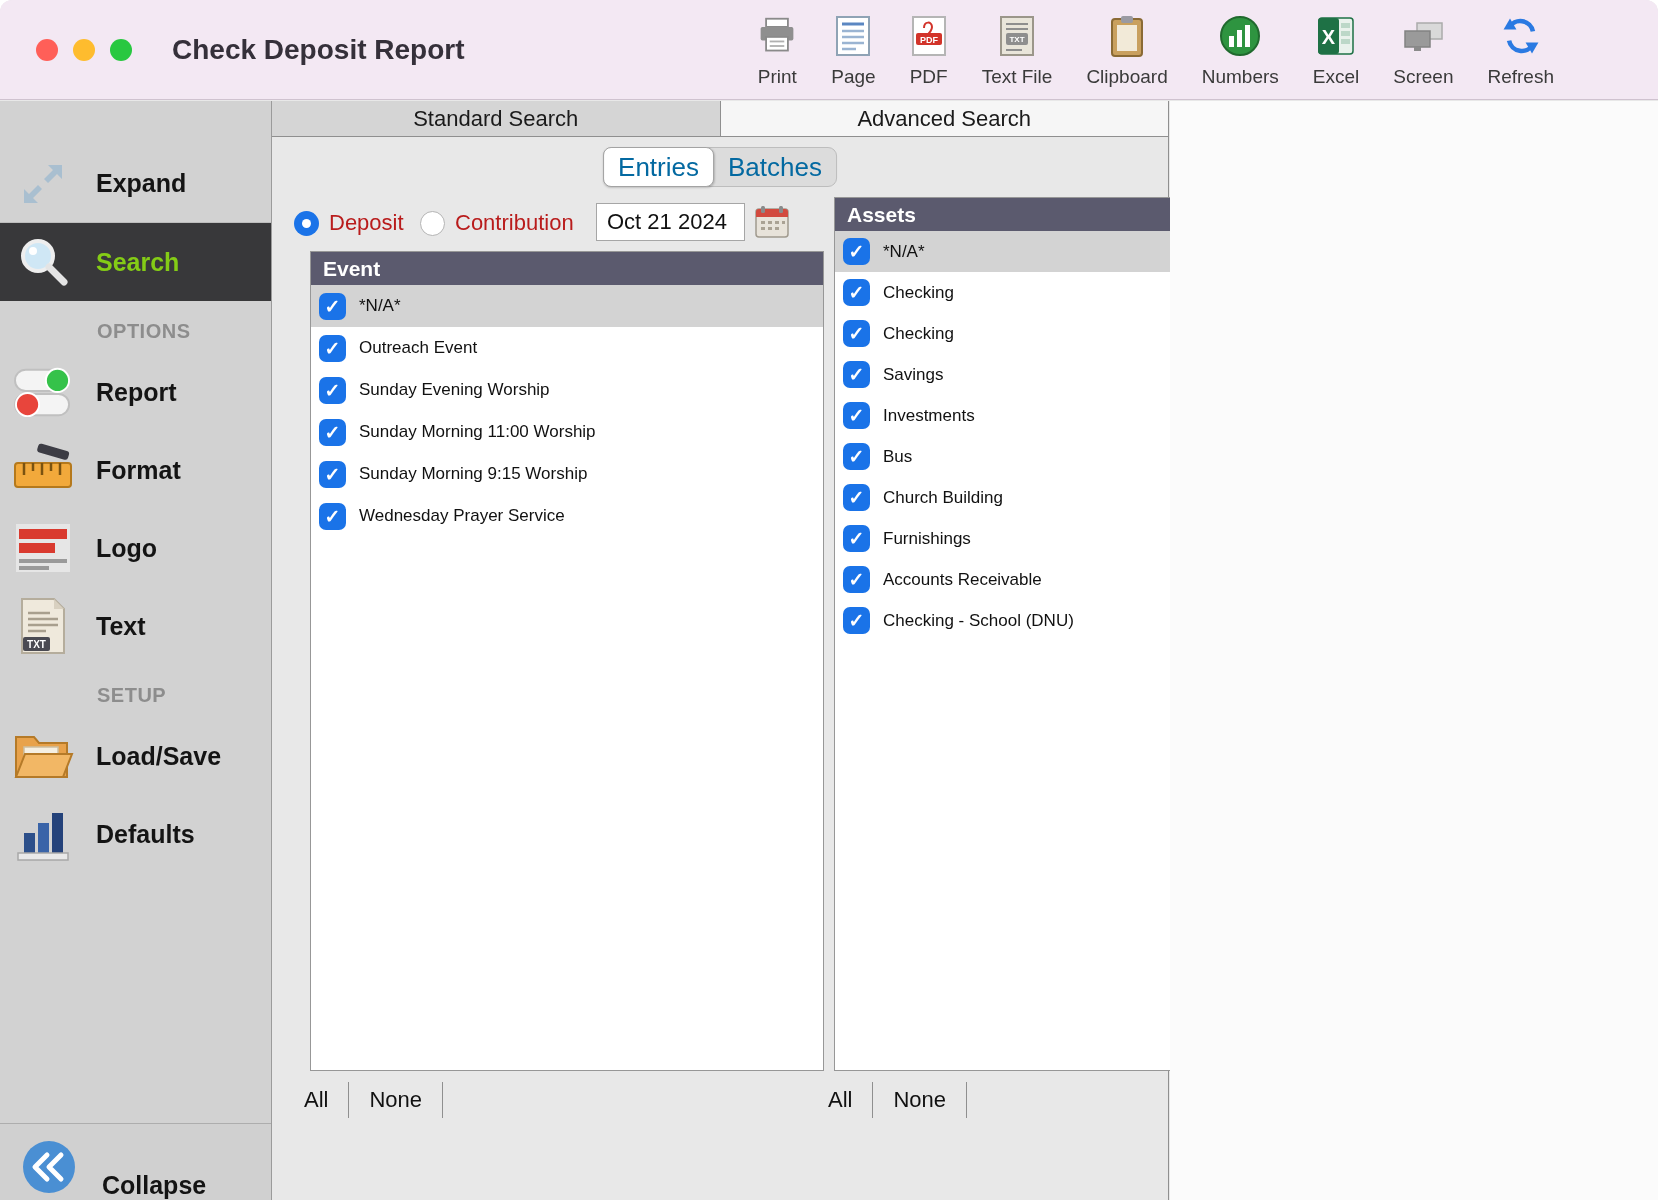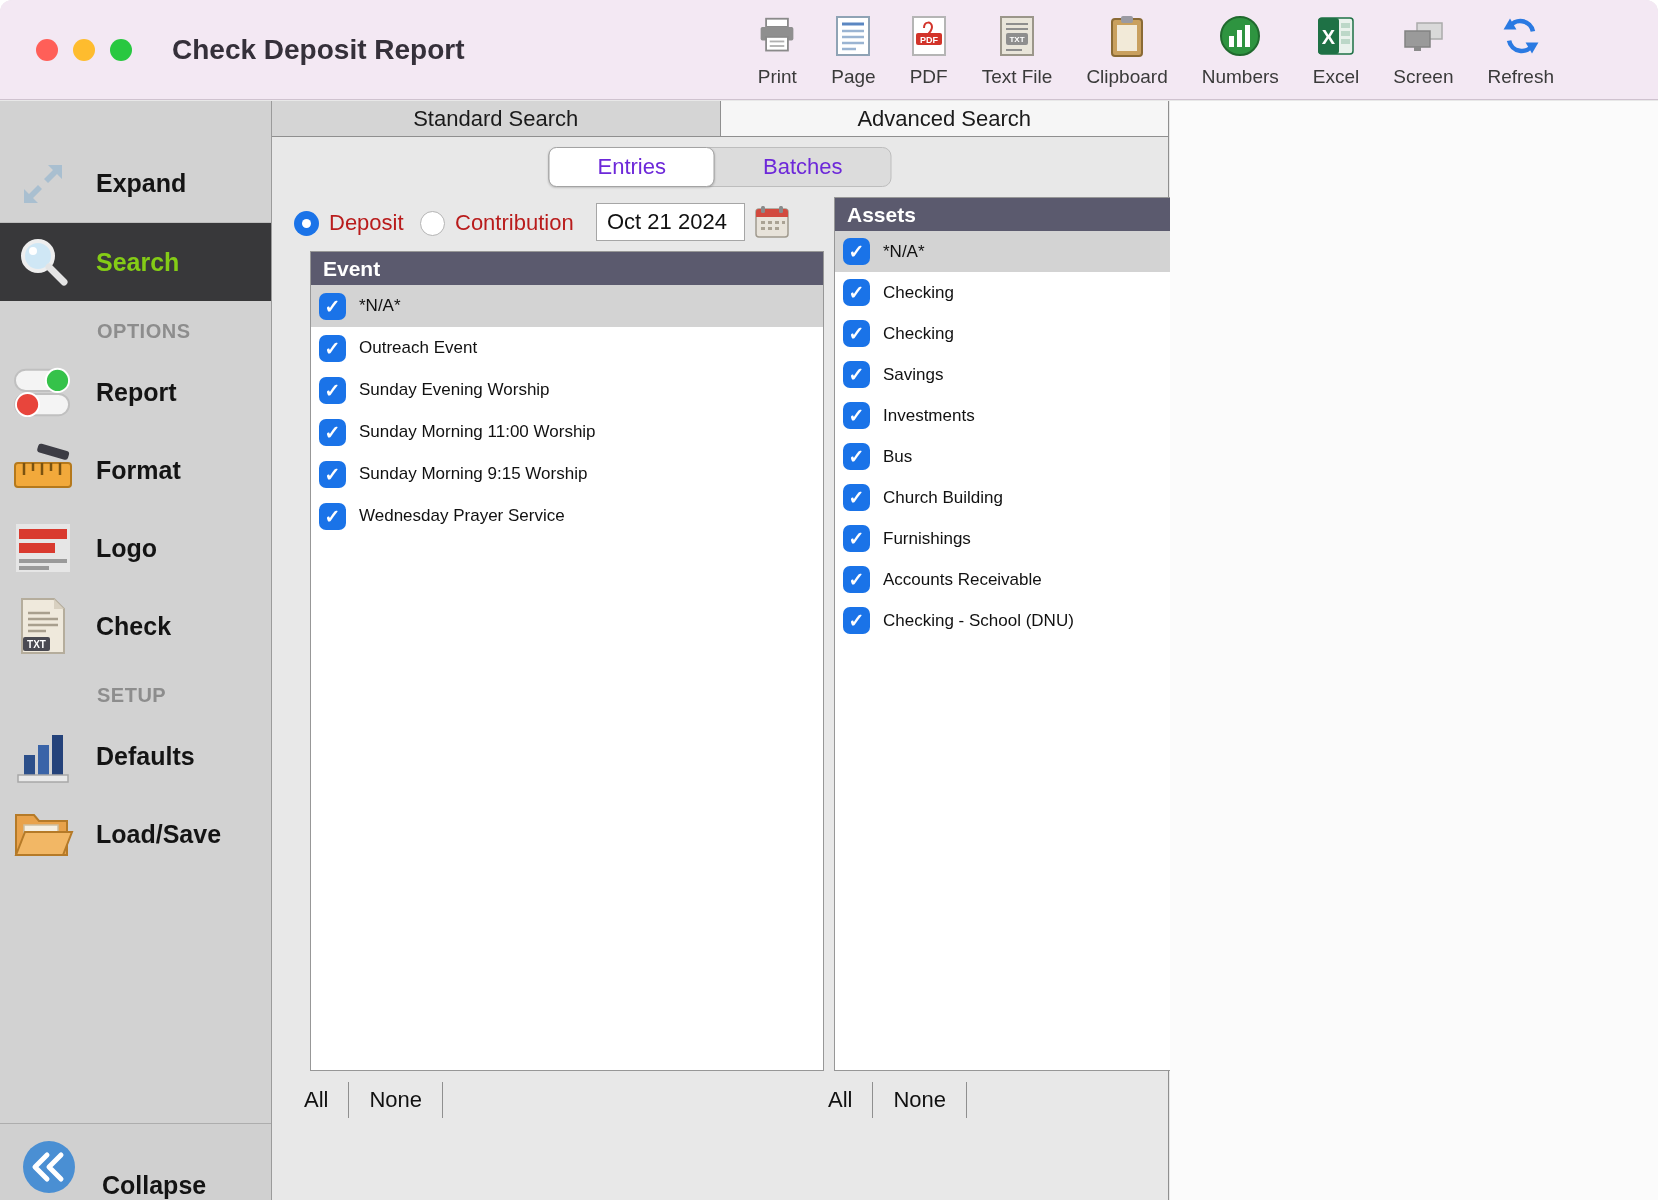--- a/index.html
+++ b/index.html
@@ -56,21 +56,21 @@
   #tabbar { position:absolute; top:0; left:0; width:100%; height:36px; display:flex; border-bottom:1px solid #8f8f8f; }
   .tab { flex:1; display:flex; align-items:center; justify-content:center; font-size:22px; color:#1a1a1a; }
   .tab-standard { background:#d5d5d5; border-right:1px solid #8f8f8f; }
   .tab-advanced { background:#f6f6f6; }
 
   #segmented {
     position:absolute; top:46px; left:50%; transform:translateX(-50%);
     display:flex; height:40px; background:#dcdcdc;
     border:1px solid #bdbdbd; border-radius:9px;
   }
-  .seg { display:flex; align-items:center; justify-content:center; font-size:22px; color:#6d28d9; padding:0 48px; }
+  .seg { display:flex; align-items:center; justify-content:center; font-size:26px; color:#0369a1; padding:0 14px; }
   .seg-selected {
     background:#ffffff; border:1px solid #a3a3a3; border-radius:8px;
     margin:-1px 0 -1px -1px; box-shadow:0 1px 2px rgba(0,0,0,0.18);
   }
 
   .radio-group { position:absolute; top:104px; display:flex; align-items:center; gap:10px; height:36px; }
   .radio { width:25px; height:25px; border-radius:50%; position:relative; flex:0 0 25px; }
   .radio-on { background:#1a73e8; }
   .radio-on::after { content:""; position:absolute; left:8px; top:8px; width:9px; height:9px; border-radius:50%; background:#fff; }
   .radio-off { background:#ffffff; border:1.5px solid #b4b4b4; }
@@ -308,46 +308,46 @@
           <g stroke="#a89f8e" stroke-width="2.5">
             <line x1="10" y1="16" x2="32" y2="16"></line>
             <line x1="10" y1="22" x2="40" y2="22"></line>
             <line x1="10" y1="28" x2="40" y2="28"></line>
             <line x1="10" y1="34" x2="28" y2="34"></line>
           </g>
           <rect x="5" y="40" width="27" height="14" rx="2" fill="#4a4a52"></rect>
           <text x="18.5" y="51" fill="#ffffff" font-size="10" font-weight="bold" text-anchor="middle" font-family="Liberation Sans, sans-serif">TXT</text>
         </svg>
       </div>
-      <div class="side-label">Check</div>
+      <div class="side-label">Text</div>
     </div>
 
     <div class="section-header">SETUP</div>
+
+    <div class="side-item">
+      <div class="side-icon">
+        <svg width="62" height="54" viewBox="0 0 62 54">
+          <path d="M4 8 h18 l5 6 h28 v34 h-51 z" fill="#e8a24b" stroke="#b57a28" stroke-width="2"></path>
+          <rect x="12" y="18" width="34" height="20" fill="#f5efe2" stroke="#cdbfa0" stroke-width="1.5"></rect>
+          <path d="M4 48 l9 -23 h47 l-9 23 z" fill="#f2b765" stroke="#b57a28" stroke-width="2"></path>
+        </svg>
+      </div>
+      <div class="side-label">Load/Save</div>
+    </div>
 
     <div class="side-item">
       <div class="side-icon">
         <svg width="58" height="54" viewBox="0 0 58 54">
           <rect x="10" y="26" width="11" height="20" fill="#2c4f8a"></rect>
           <rect x="24" y="16" width="11" height="30" fill="#3a64a8"></rect>
           <rect x="38" y="6" width="11" height="40" fill="#24427a"></rect>
           <path d="M4 46 h50 v7 h-50 z" fill="#e9e9e9" stroke="#a8a8a8" stroke-width="1.5"></path>
         </svg>
       </div>
       <div class="side-label">Defaults</div>
-    </div>
-
-    <div class="side-item">
-      <div class="side-icon">
-        <svg width="62" height="54" viewBox="0 0 62 54">
-          <path d="M4 8 h18 l5 6 h28 v34 h-51 z" fill="#e8a24b" stroke="#b57a28" stroke-width="2"></path>
-          <rect x="12" y="18" width="34" height="20" fill="#f5efe2" stroke="#cdbfa0" stroke-width="1.5"></rect>
-          <path d="M4 48 l9 -23 h47 l-9 23 z" fill="#f2b765" stroke="#b57a28" stroke-width="2"></path>
-        </svg>
-      </div>
-      <div class="side-label">Load/Save</div>
     </div>
 
     <div id="side-collapse">
       <div class="side-icon">
         <svg width="56" height="56" viewBox="0 0 56 56">
           <circle cx="28" cy="28" r="26" fill="#4a8fd3"></circle>
           <path d="M26 16 L14 28 L26 40" fill="none" stroke="#ffffff" stroke-width="5" stroke-linecap="round" stroke-linejoin="round"></path>
           <path d="M40 16 L28 28 L40 40" fill="none" stroke="#ffffff" stroke-width="5" stroke-linecap="round" stroke-linejoin="round"></path>
         </svg>
       </div>

